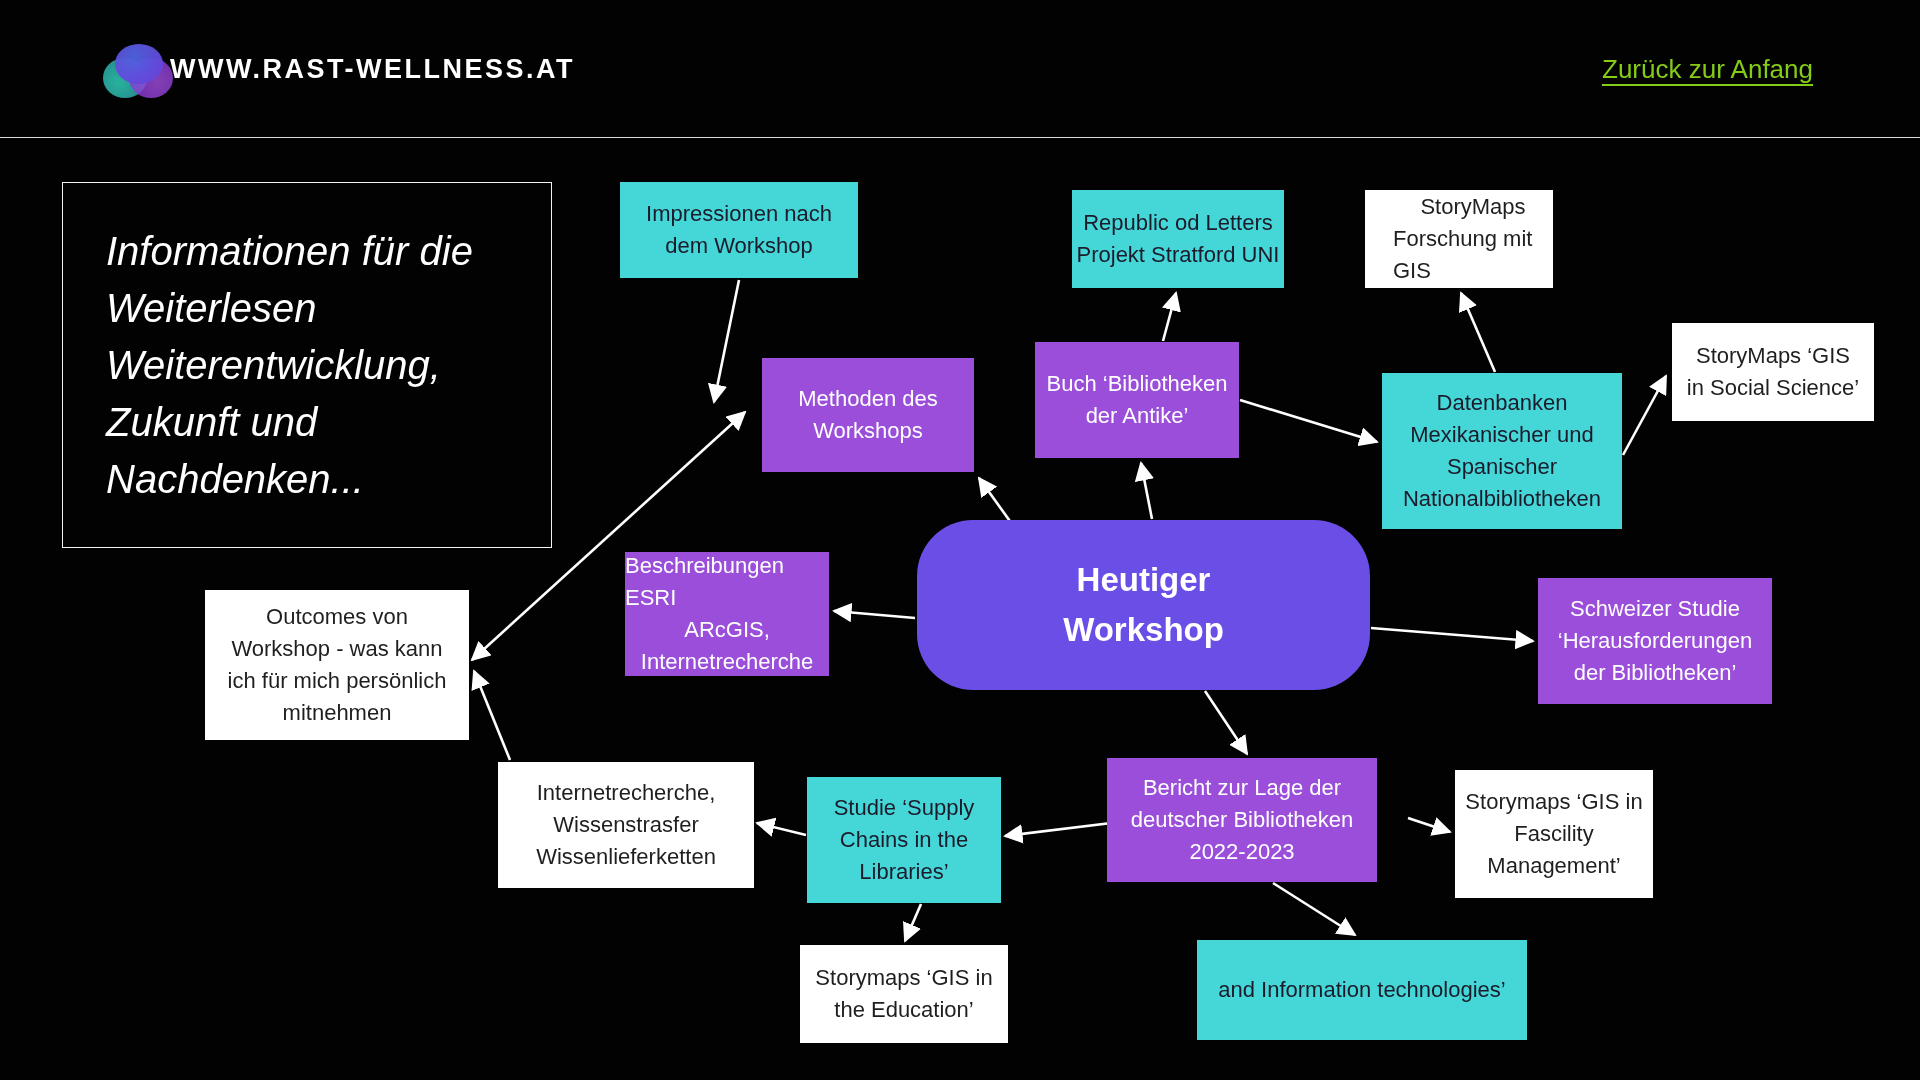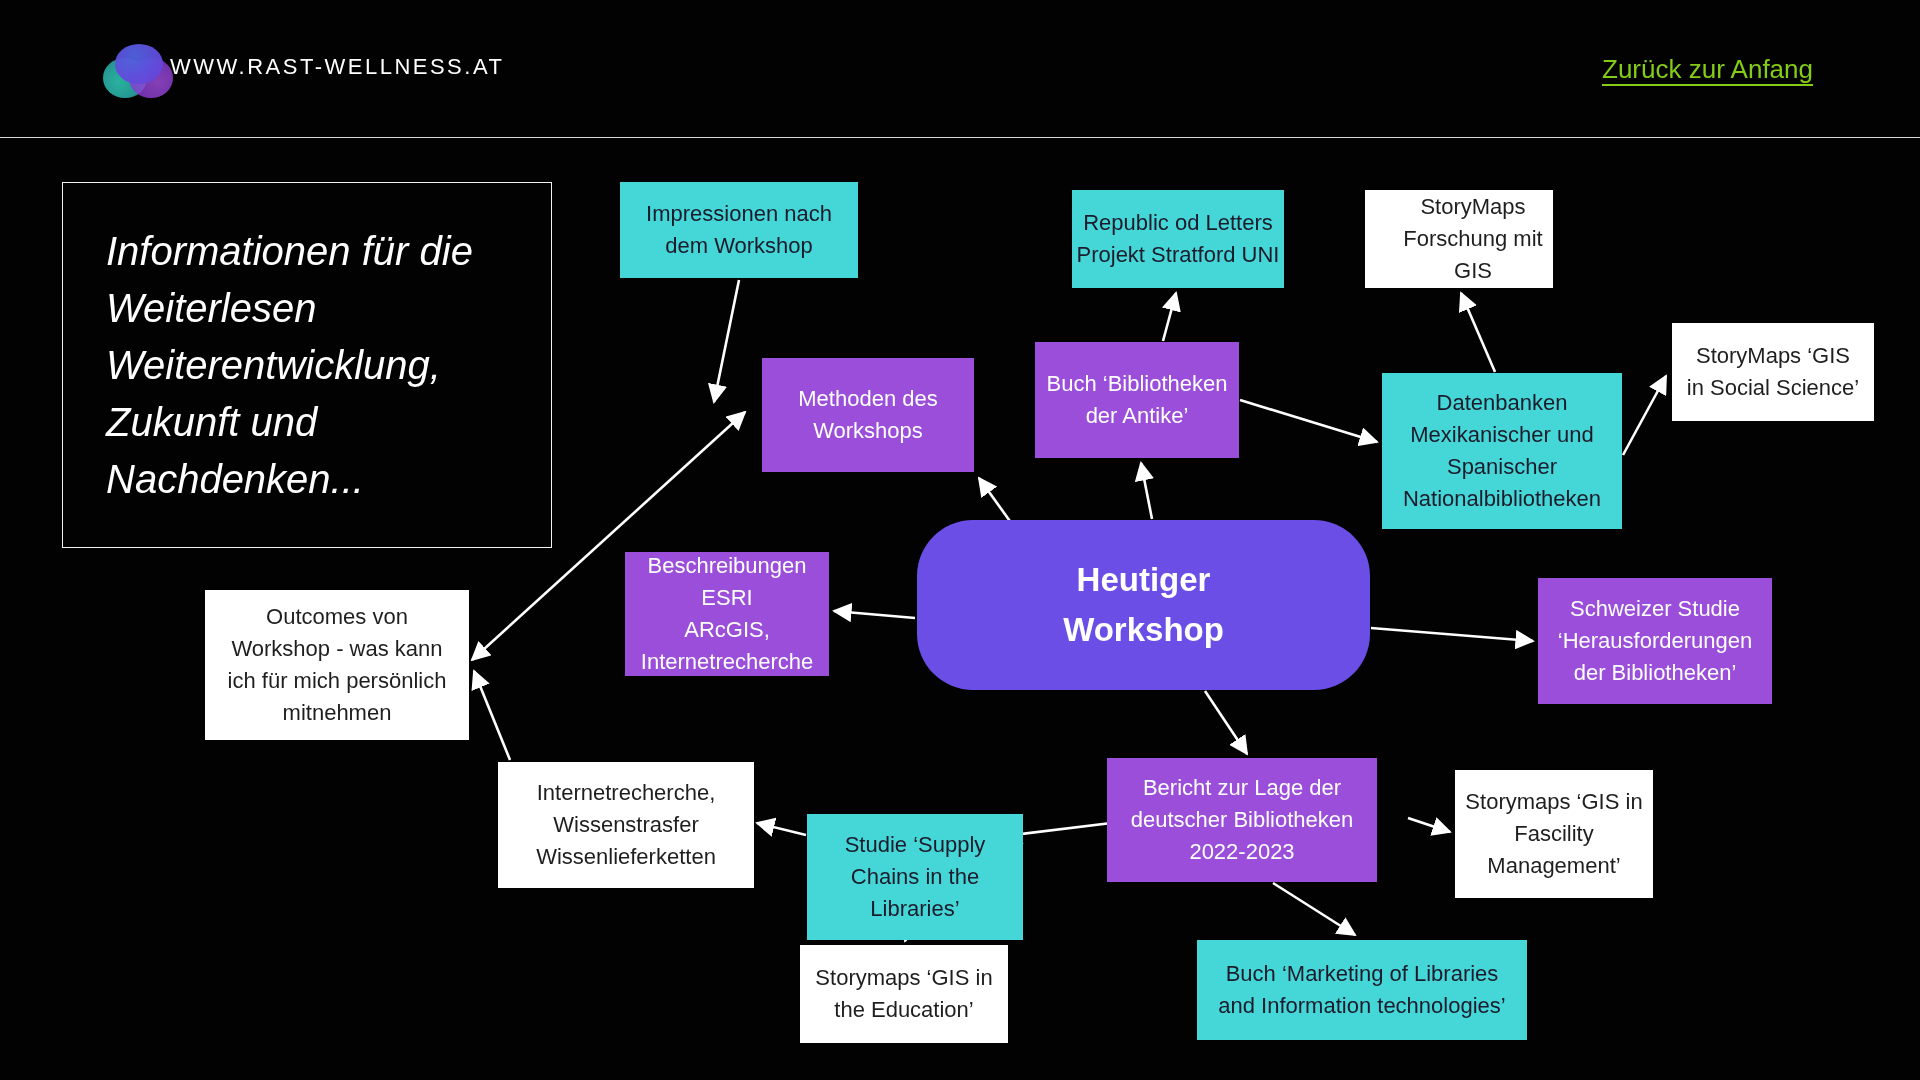--- a/index.html
+++ b/index.html
@@ -6,30 +6,30 @@
   .screen{position:relative;width:1920px;height:1080px;background:#020202;overflow:hidden;
           font-family:"Liberation Sans", sans-serif;}
   
   .header{position:absolute;left:0;top:0;width:1920px;height:137px;background:#020202;
           border-bottom:1px solid rgba(255,255,255,0.85);}
   .logo{position:absolute;left:103px;top:44px;width:72px;height:56px;}
   .logo .blob{position:absolute;border-radius:50%;}
   .logo .b1{left:12px;top:0;width:48px;height:40px;background:radial-gradient(circle at 40% 30%,#4f63e0,#6d3bd8);opacity:.95;}
   .logo .b2{left:0;top:14px;width:44px;height:40px;background:radial-gradient(circle at 35% 60%,#2fd1b9,#2a8f9e);opacity:.85;}
   .logo .b3{left:26px;top:14px;width:44px;height:40px;background:radial-gradient(circle at 65% 60%,#a54fe0,#7b2fd1);opacity:.8;}
-  .site-title{position:absolute;left:170px;top:54px;color:#fff;font-size:22px;letter-spacing:2.5px;font-weight:400;}
+  .site-title{position:absolute;left:170px;top:54px;color:#fff;font-size:27px;letter-spacing:2.5px;font-weight:700;}
   .back-link{position:absolute;right:107px;top:54px;color:#84cc16;font-size:26px;text-decoration:underline;
              text-underline-offset:6px;cursor:pointer;}
   
   .info-box{position:absolute;left:62px;top:182px;width:490px;height:366px;box-sizing:border-box;
             border:1.5px solid #f2f2f2;background:#020202;padding:40px 30px 0 43px;}
   .info-box .iline{display:block;color:#fff;font-size:40px;line-height:57px;font-weight:400;font-style:italic;}
   
   .node{position:absolute;box-sizing:border-box;display:flex;flex-direction:column;justify-content:center;
-        align-items:center;text-align:center;font-size:22px;line-height:32px;cursor:pointer;}
+        align-items:center;font-size:22px;line-height:32px;cursor:pointer;}
   .node.teal{background:#45d7d7;color:#1b1b2b;}
   .node.purple{background:#9a4ed9;color:#fff;}
   .node.white{background:#ffffff;color:#1f1f1f;}
   .node.central{background:#6a4ee6;color:#fff;border-radius:56px;font-size:33px;line-height:50px;font-weight:700;}
   
   svg.edges{position:absolute;left:0;top:0;width:1920px;height:1080px;pointer-events:none;}
   svg.edges line{stroke:#fff;stroke-width:2.6;}
 </style>
 </head>
 <body>
@@ -128,38 +128,37 @@
         <span>Outcomes von</span>
         <span>Workshop - was kann</span>
         <span>ich für mich persönlich</span>
         <span>mitnehmen</span>
       </div>
       <div class="node white" style="left: 498px; top: 762px; width: 256px; height: 126px;">
         <span>Internetrecherche,</span>
         <span>Wissenstrasfer</span>
         <span>Wissenlieferketten</span>
       </div>
-      <div class="node teal" style="left: 807px; top: 777px; width: 216px; height: 126px; margin-top: 37px;">
+      <div class="node teal" style="left: 807px; top: 777px; width: 194px; height: 126px;">
         <span>Studie ‘Supply</span>
         <span>Chains in the</span>
         <span>Libraries’</span>
       </div>
       <div class="node purple" style="left: 1107px; top: 758px; width: 270px; height: 124px;">
         <span>Bericht zur Lage der</span>
         <span>deutscher Bibliotheken</span>
         <span>2022-2023</span>
       </div>
       <div class="node white" style="left: 1455px; top: 770px; width: 198px; height: 128px;">
         <span>Storymaps ‘GIS in</span>
         <span>Fascility</span>
         <span>Management’</span>
       </div>
       <div class="node white" style="left: 800px; top: 945px; width: 208px; height: 98px;">
         <span>Storymaps ‘GIS in</span>
         <span>the Education’</span>
       </div>
       <div class="node teal" style="left: 1197px; top: 940px; width: 330px; height: 100px;">
-        <span>Buch ‘Marketing of Libraries</span>
         <span>and Information technologies’</span>
       </div>
     </div>
 
 </div>
 
 </body></html>

